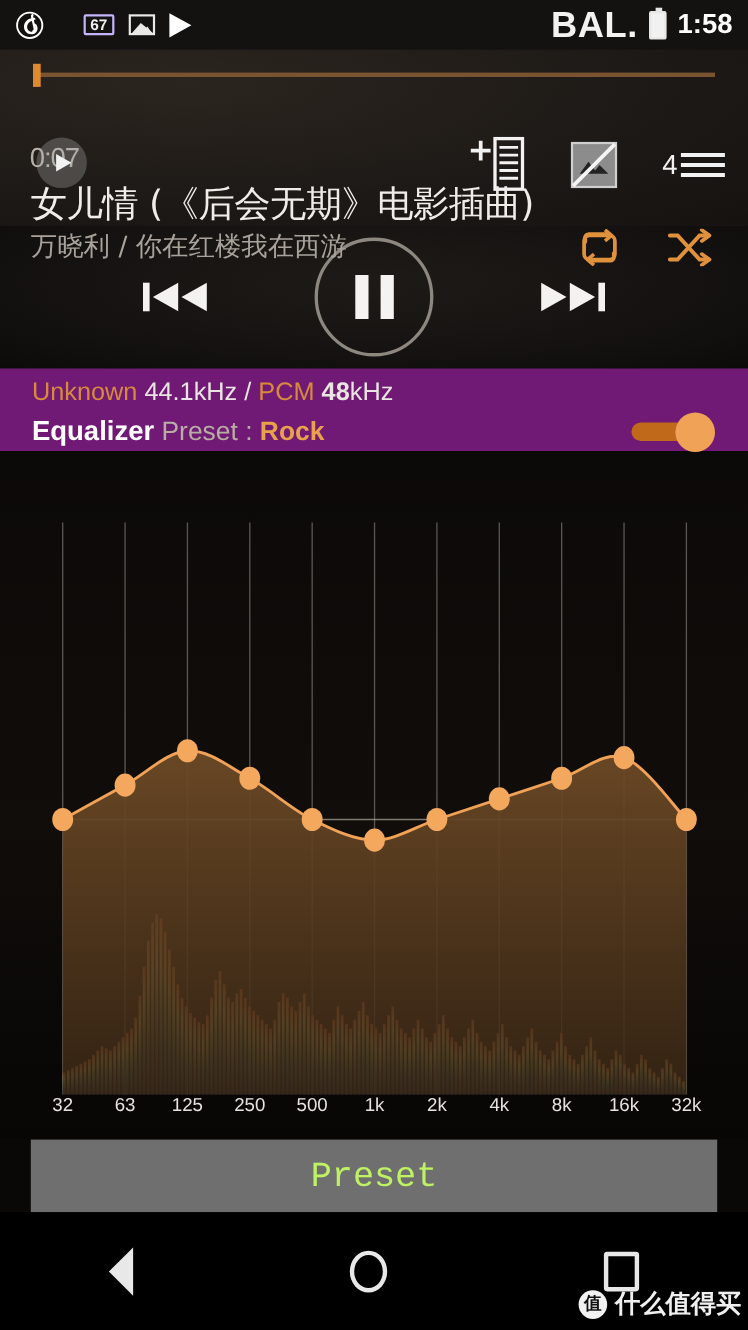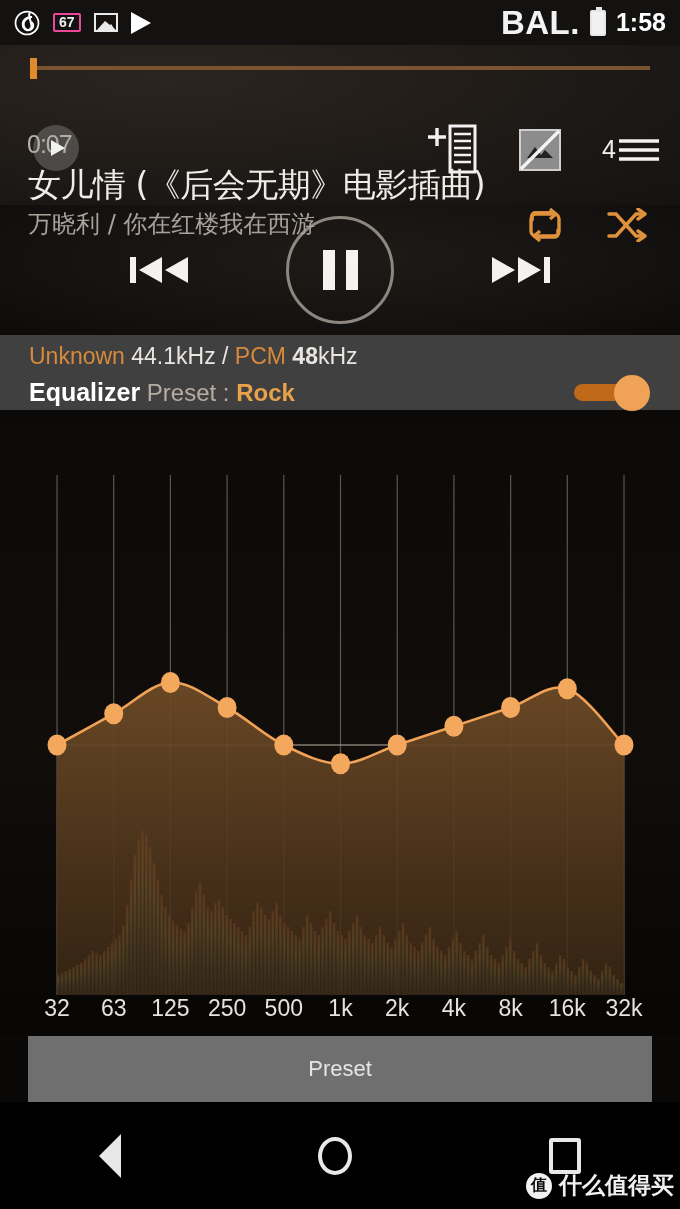--- a/index.html
+++ b/index.html
@@ -16,23 +16,24 @@
     position:absolute; left:0; top:0; width:680px; height:45px;
     background:#141210; display:flex; align-items:center; padding:0 14px;
     z-index:40;
   }
   .sb-left { display:flex; align-items:center; gap:13px; }
   .sb-right { margin-left:auto; display:flex; align-items:center; gap:10px; }
   .sb-bal { font-size:33px; font-weight:bold; letter-spacing:.5px; color:#f2f2f2; font-family:"Liberation Sans",sans-serif; }
   .sb-time { font-size:25px; font-weight:bold; color:#fff; letter-spacing:0px; }
   .ico-netease { width:26px; height:26px; }
   .ico-badge {
-    border:2px solid #ec4899; border-radius:2px; font-size:14px; font-weight:bold;
+    border:2px solid #c4b5fd; border-radius:2px; font-size:14px; font-weight:bold;
     padding:0px 4px 1px; line-height:15px; height:19px; display:flex; align-items:center;
     color:#efefef;
+    margin-left:23px;
   }
   .ico-img { width:24px; height:19px; border:2px solid #e9e9e9; position:relative; overflow:hidden; }
   .ico-img:after {
     content:""; position:absolute; left:1px; bottom:0; width:0; height:0;
     border-left:8px solid transparent; border-right:11px solid transparent; border-bottom:9px solid #e9e9e9;
   }
   .ico-img:before {
     content:""; position:absolute; right:1px; bottom:0; width:0;height:0;
     border-left:6px solid transparent;border-right:4px solid transparent;border-bottom:6px solid #e9e9e9;
   }
@@ -80,50 +81,50 @@
     z-index:15;
   }
   .pause-circle {
     width:108px;height:108px;border-radius:50%;border:3px solid #8d8780;
     display:flex;align-items:center;justify-content:center;gap:11px;
   }
   .pause-circle i { display:block; width:12px; height:40px; background:#f5f3f1; }
 
   
   .info { position:absolute; left:0; top:335px; width:680px; height:75px; z-index:15;
-          background:#404040; }
+          background:#701a75; }
   .fmt { position:absolute; left:29px; top:8px; font-size:23px; white-space:nowrap; }
   .fmt .o { color:#d88a3c; }
   .fmt .w { color:#e9e5e1; }
   .eqline { position:absolute; left:29px; top:43px; font-size:24px; white-space:nowrap; }
   .eqline .eq { color:#fff; font-weight:bold; font-size:25px; }
   .eqline .pre { color:#b7ada3; }
   .eqline .rock { color:#e8a24b; font-weight:bold; }
   .toggle {
     position:absolute; right:30px; top:40px; width:78px; height:34px;
   }
   .toggle .trk { position:absolute; left:2px; top:9px; width:58px; height:17px; border-radius:9px; background:#c0691b; }
   .toggle .thb { position:absolute; right:0; top:0; width:36px; height:36px; border-radius:50%; background:#f0a257; }
 
   
   .eqchart { position:absolute; left:0; top:410px; width:680px; height:625px; background:#060504; }
   .eqchart svg { display:block; }
   .freqlabels {
     position:absolute; left:0; top:995px; width:680px; height:38px; z-index:16;
   }
   .freqlabels span {
-    position:absolute; top:0; transform:translateX(-50%); font-size:23px; color:#e6e2de;
+    position:absolute; top:0; transform:translateX(-50%); font-size:17px; color:#e6e2de;
     font-family:"Liberation Sans",sans-serif;
   }
 
   
   .btnrow { position:absolute; left:0; top:1036px; width:680px; height:66px; display:flex; gap:8px; padding:0 28px; }
   .bigbtn {
-    flex:1; background:#6f6f6f; border:none; color:#e5e5e5; font-size:22px;
-    font-family:Liberation Sans, sans-serif; display:flex;
+    flex:1; background:#6f6f6f; border:none; color:#bef264; font-size:32px;
+    font-family:Liberation Mono, monospace; display:flex;
     align-items:center; justify-content:center; cursor:pointer;
   }
 
   
   .navbar {
     position:absolute; left:0; bottom:0; width:680px; height:107px; background:#000;
     display:flex; align-items:center; justify-content:space-around;
   }
   .nav-back { width:0;height:0;border-right:22px solid #e8e8e8;border-top:22px solid transparent;border-bottom:22px solid transparent; }
   .nav-home { width:34px;height:38px;border:4px solid #e8e8e8;border-radius:50%; }

